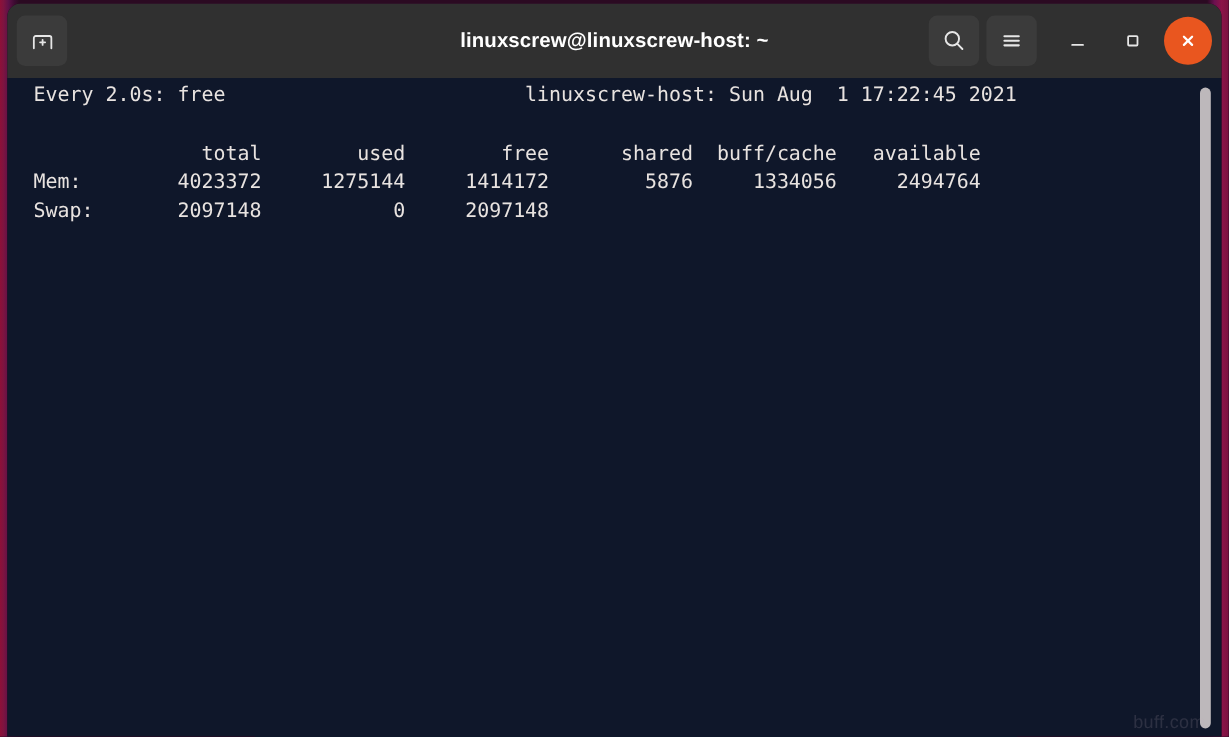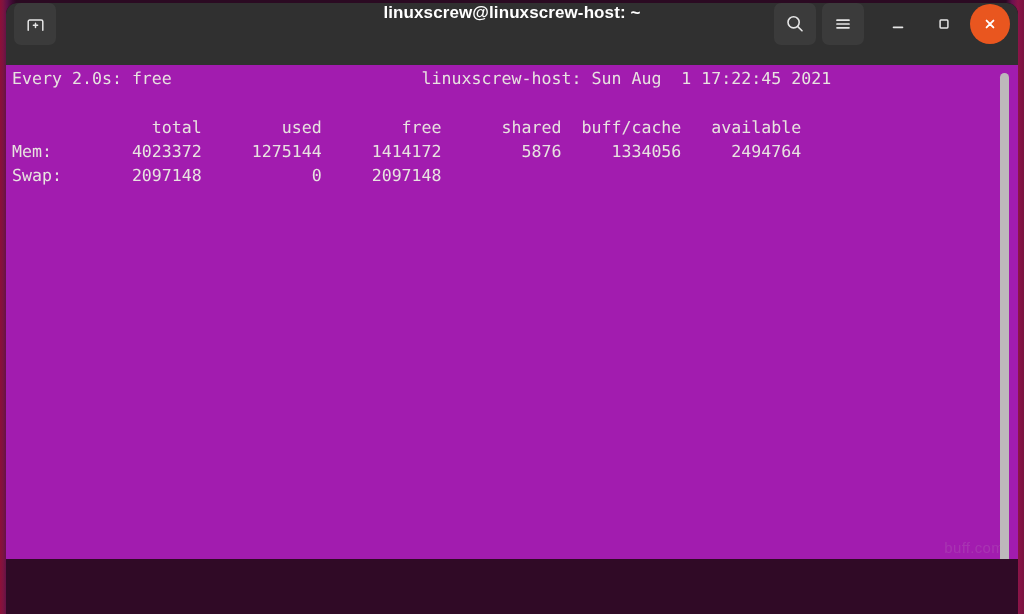--- a/index.html
+++ b/index.html
@@ -40,21 +40,21 @@
     background: #300a26;
   }
 
   
   #titlebar {
     position: relative;
     height: 62px;
     background: #303030;
     border-radius: 11px 11px 0 0;
     display: flex;
-    align-items: flex-start;
+    align-items: center;
     padding: 0 8px;
   }
 
   .hdr-btn {
     width: 42px;
     height: 42px;
     border-radius: 7px;
     background: #3b3b3b;
     display: flex;
     align-items: center;
@@ -94,23 +94,23 @@
     gap: 6px;
     z-index: 2;
   }
   #hdr-left { z-index: 2; }
 
   .gap-sm { width: 2px; }
 
   
   #terminal {
     position: relative;
-    height: 494px;
-    background: #a21caf;
-    padding: 2px 0 0 6px;
+    height: 549px;
+    background: #0f172a;
+    padding: 2px 0 0 22px;
     overflow: hidden;
   }
 
   #term-text {
     font-family: "DejaVu Sans Mono", "Liberation Mono", monospace;
     font-size: 16.6px;
     line-height: 24.3px;
     color: #e8e3e0;
     white-space: pre;
     letter-spacing: 0px;

